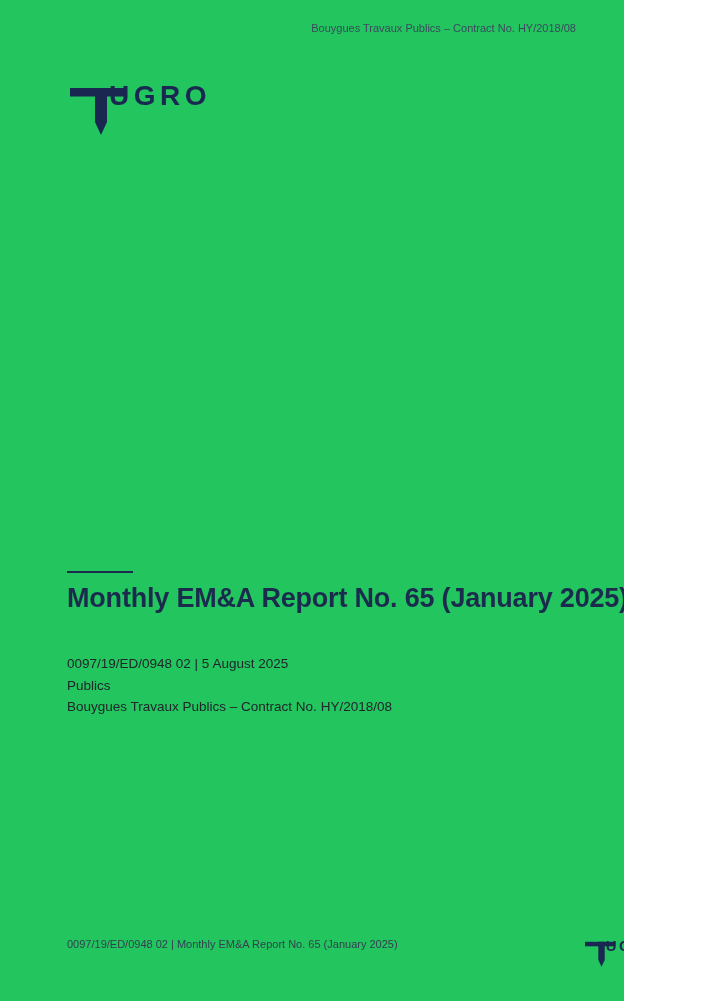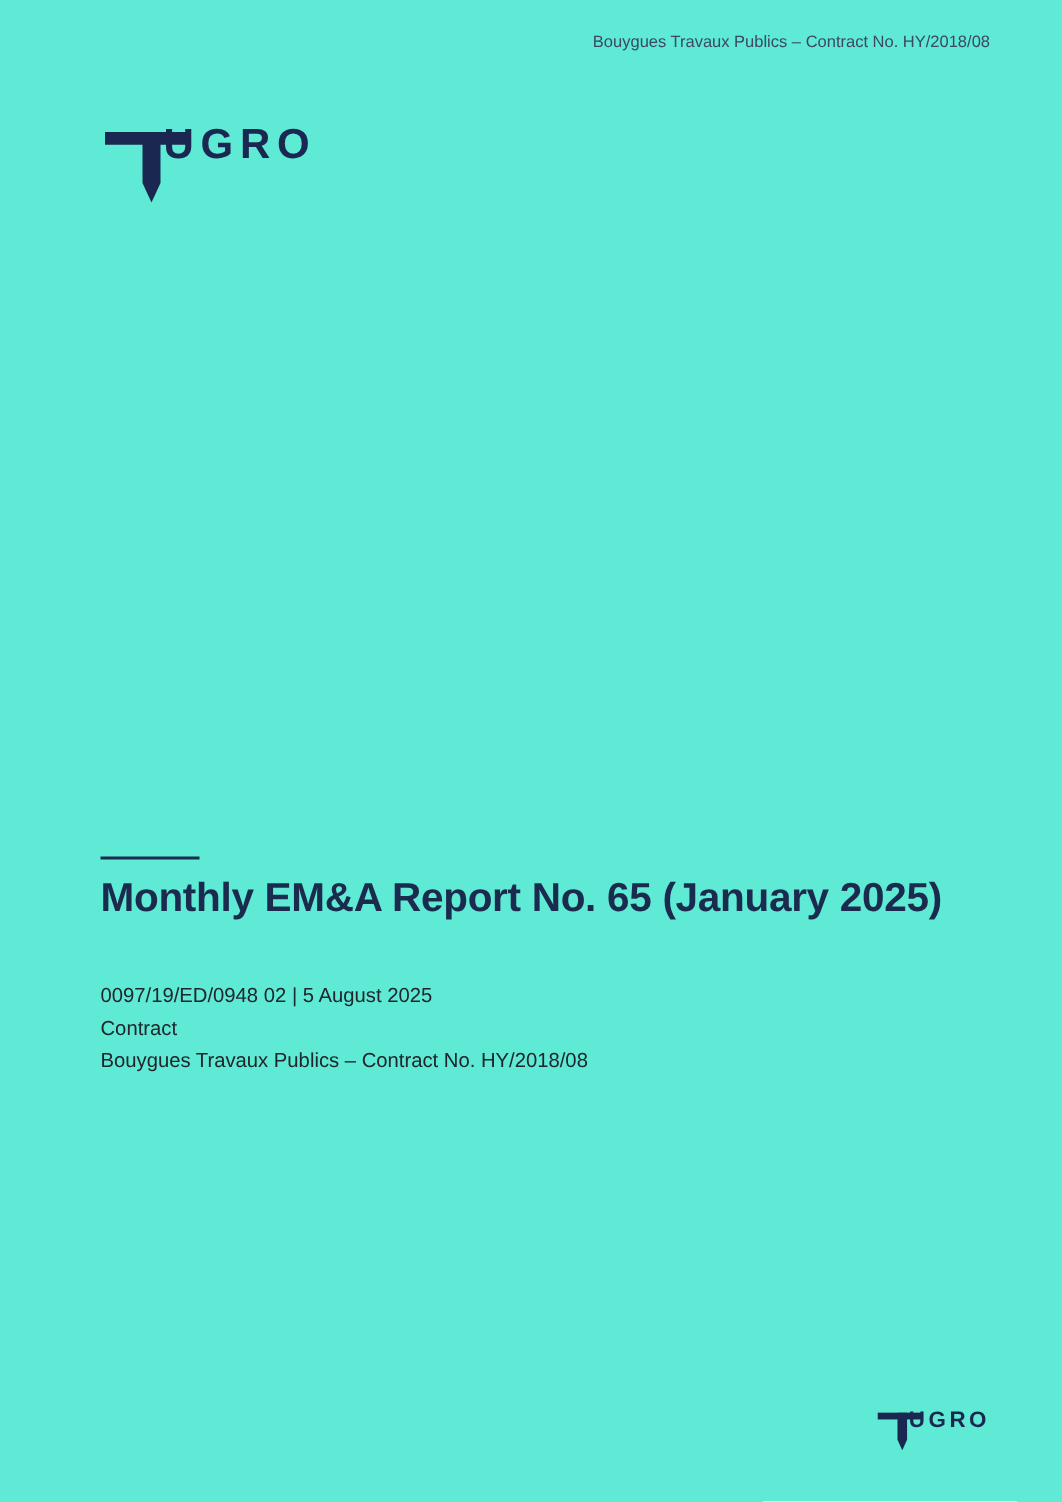--- a/index.html
+++ b/index.html
@@ -3,23 +3,23 @@
 <meta charset="utf-8">
 <style>
   html, body {
     margin: 0;
     padding: 0;
     background: #ffffff;
     font-family: "Liberation Sans", sans-serif;
   }
   .page {
     position: relative;
-    width: 708px;
+    width: 624px;
     height: 1001px;
-    background: #5eead4;
+    background: #22c55e;
     overflow: hidden;
   }
   .header-ref {
     position: absolute;
     top: 21px;
     right: 48px;
     font-size: 11px;
     line-height: 14px;
     color: #3c4960;
     text-align: right;
@@ -89,25 +89,26 @@
       <polygon points="25,3 37,3 37,37 31,50 25,37" fill="#1a2750"></polygon>
       <text x="39" y="20.3" font-family="Liberation Sans, sans-serif" font-weight="bold" font-size="28" letter-spacing="4.5" fill="#1a2750">UGRO</text>
     </svg>
   </div>
 
   <div class="title-rule"></div>
   <h1 class="title">Monthly EM&amp;A Report No. 65 (January 2025)</h1>
 
   <div class="meta">
     <div class="nowrap">0097/19/ED/0948 02 | 5 August 2025</div>
-    <div class="nowrap">Contract</div>
+    <div class="nowrap">Publics</div>
     <div class="nowrap">Bouygues Travaux Publics – Contract No. HY/2018/08</div>
   </div>
 
   <div class="footer-text">
+    <div class="nowrap">0097/19/ED/0948 02 | Monthly EM&amp;A Report No. 65 (January 2025)</div>
   </div>
 
   <div class="logo-footer">
     <svg viewBox="0 0 137 50" width="73" height="27">
       <rect x="0" y="3" width="57" height="8.5" fill="#1a2750"></rect>
       <polygon points="25,3 37,3 37,37 31,50 25,37" fill="#1a2750"></polygon>
       <text x="39" y="20.3" font-family="Liberation Sans, sans-serif" font-weight="bold" font-size="28" letter-spacing="4.5" fill="#1a2750">UGRO</text>
     </svg>
   </div>
 

